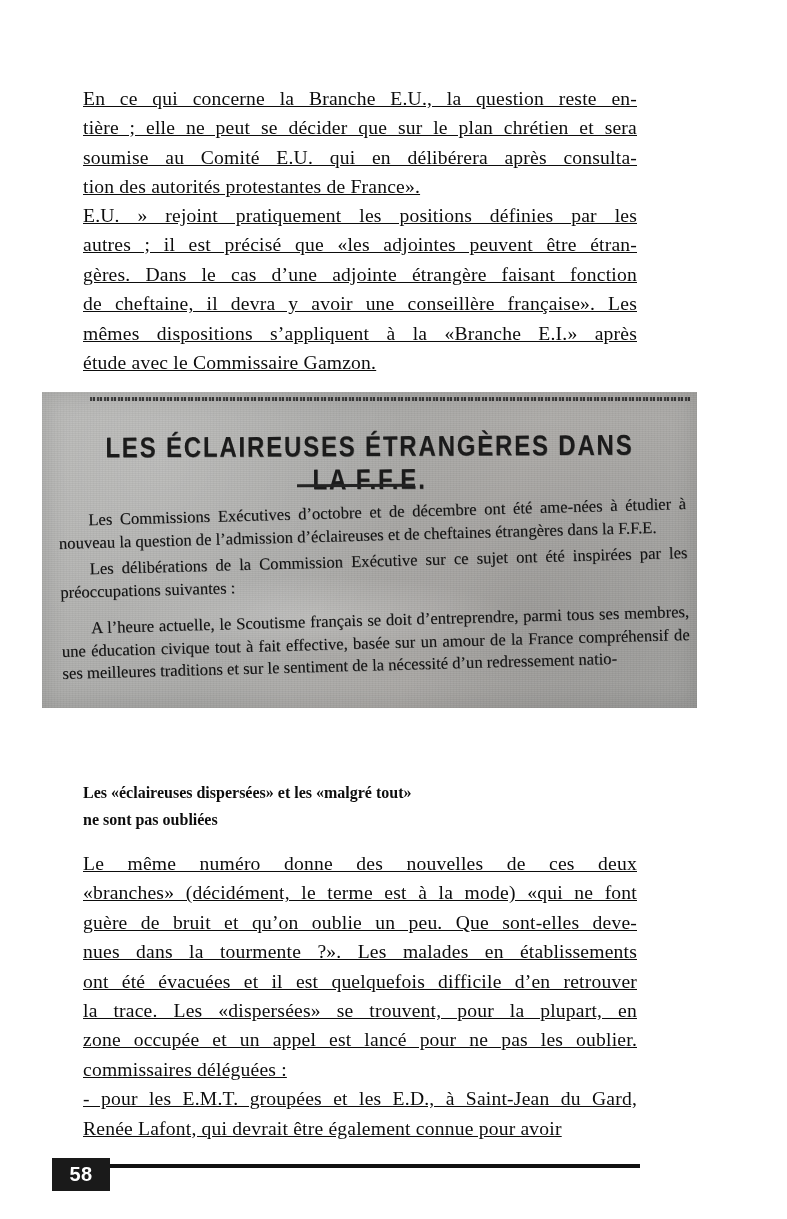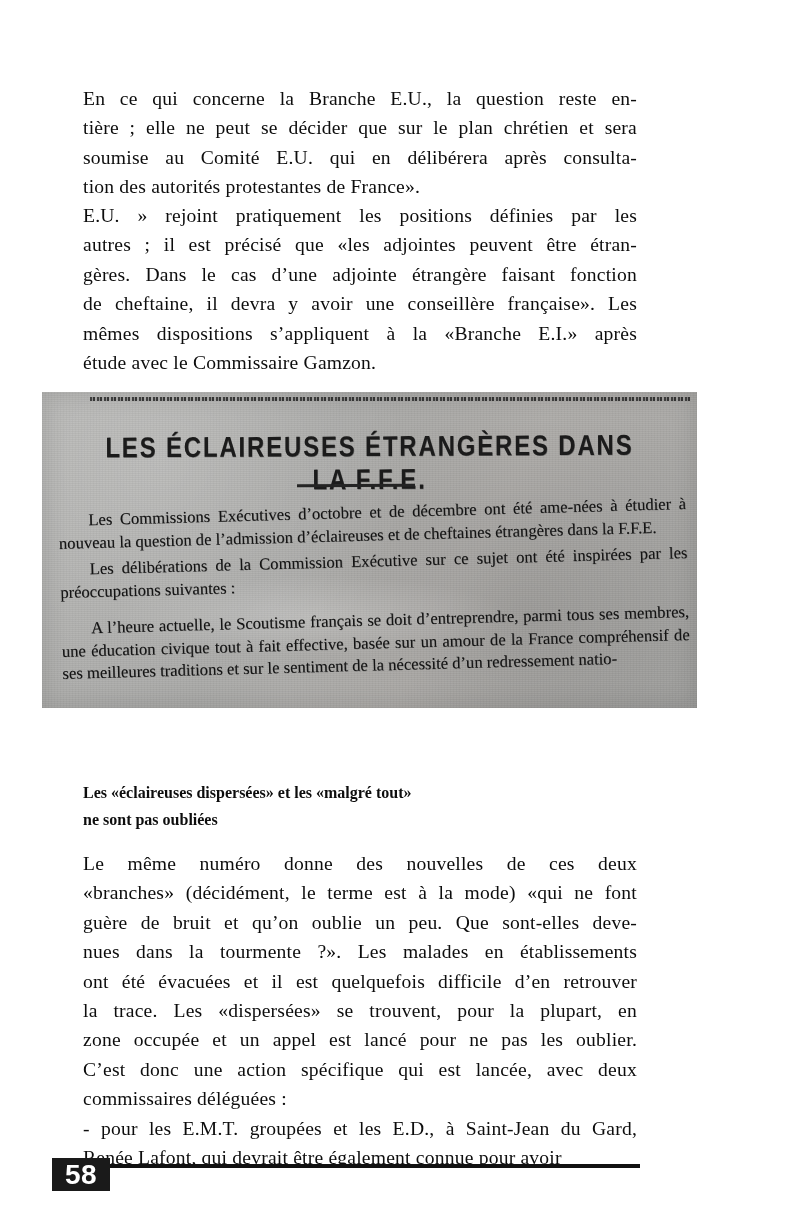--- a/index.html
+++ b/index.html
@@ -28,20 +28,21 @@
     position: absolute;
     left: 83px;
     width: 554px;
   }
   .para {
     font-size: 19.6px;
     line-height: 29.4px;
     text-align: justify;
     margin: 0;
     letter-spacing: 0.01em;
+    text-decoration: underline;
   }
   .para .ln {
     display: block;
     white-space: nowrap;
   }
   
   .para .ln.j {
     text-align: justify;
     text-align-last: justify;
     white-space: normal;
@@ -165,21 +166,21 @@
   .page-number-box {
     position: absolute;
     left: 52px;
     top: 1158px;
     width: 58px;
     height: 33px;
     background: #1a1a1a;
     color: #ffffff;
     font-family: "Liberation Sans", "DejaVu Sans", sans-serif;
     font-weight: bold;
-    font-size: 28px;
+    font-size: 20px;
     display: flex;
     align-items: center;
     justify-content: center;
     letter-spacing: 0.5px;
   }
 </style>
 </head>
 <body>
 
 <div class="page">
@@ -237,21 +238,20 @@
 
   <div class="textblock" style="top:849px;">
     <p class="para">
       <span class="ln j">Le même numéro donne des nouvelles de ces deux</span>
       <span class="ln j">«branches» (décidément, le terme est à la mode) «qui ne font</span>
       <span class="ln j">guère de bruit et qu’on oublie un peu. Que sont-elles deve-</span>
       <span class="ln j">nues dans la tourmente ?». Les malades en établissements</span>
       <span class="ln j">ont été évacuées et il est quelquefois difficile d’en retrouver</span>
       <span class="ln j">la trace. Les «dispersées» se trouvent, pour la plupart, en</span>
       <span class="ln j">zone occupée et un appel est lancé pour ne pas les oublier.</span>
-      <span class="ln j">C’est donc une action spécifique qui est lancée, avec deux</span>
       <span class="ln last">commissaires déléguées :</span>
       <span class="ln j">- pour les E.M.T. groupées et les E.D., à Saint-Jean du Gard,</span>
       <span class="ln last">Renée Lafont, qui devrait être également connue pour avoir</span>
     </p>
   </div>
 
   <div class="footer-rule"></div>
   <div class="page-number-box">58</div>
 
 </div>

